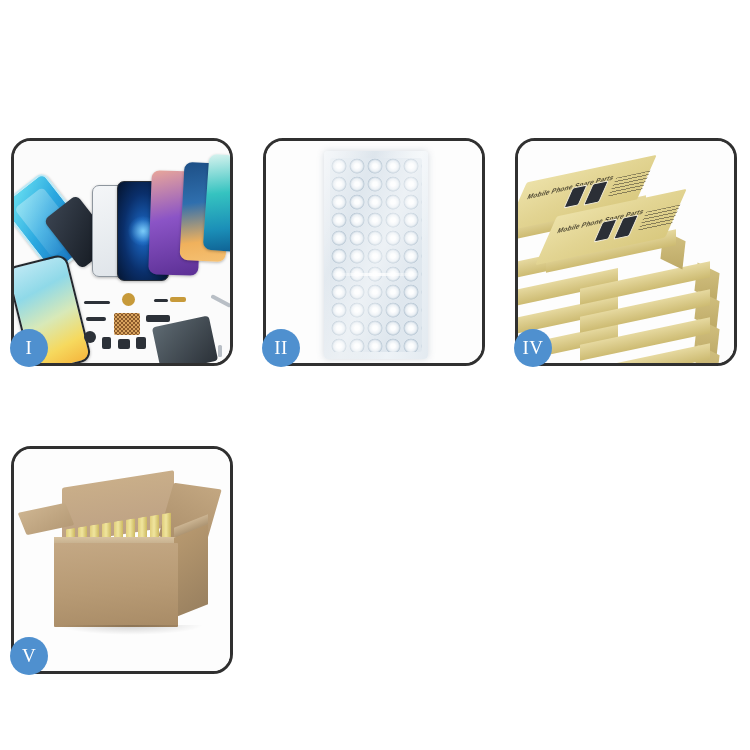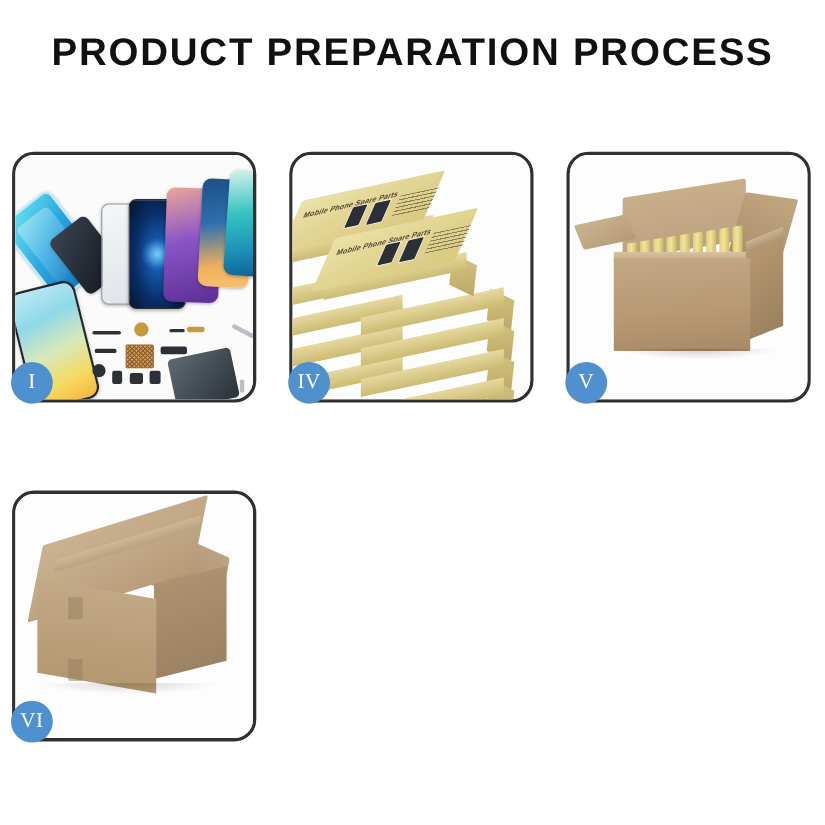--- a/index.html
+++ b/index.html
@@ -344,21 +344,20 @@
     position: absolute; left: 24px; top: 172px; width: 160px; height: 10px;
     background: radial-gradient(ellipse at 50% 0%, rgba(0,0,0,.15), rgba(0,0,0,0) 72%);
   }
 </style>
 </head>
 <body>
 
 <div class="page">
 
   <div class="header">
-    <div class="title">PRODUCT PREPARATION PROCESS</div>
   </div>
 
   <div class="grid">
 
     <div class="panel">
       <div class="panel-inner p1">
         <div class="phone ph-teal"></div>
         <div class="phone ph-dark"></div>
         <div class="phone ph-glass"></div>
         <div class="phone ph-blue"></div>
@@ -380,20 +379,30 @@
           <div class="pt" style="left:34px; top:48px; width:12px; height:10px; border-radius:2px;"></div>
           <div class="pt" style="left:52px; top:46px; width:10px; height:12px; border-radius:2px;"></div>
           <div class="pt board" style="left:72px; top:30px; width:58px; height:46px; transform:rotate(-12deg);"></div>
           <div class="pt silver" style="left:126px;top:8px;  width:22px; height:4px; transform:rotate(28deg); border-radius:2px;"></div>
           <div class="pt silver" style="left:134px;top:54px; width:4px;  height:12px;"></div>
         </div>
       </div>
       <div class="badge">I</div>
     </div>
 
+    <div class="panel">
+      <div class="panel-inner p2">
+        <div class="bubble-sheet">
+          <div class="bubble-core"></div>
+          <div class="bubble-seam"></div>
+          <div class="bubble-film"></div>
+        </div>
+      </div>
+      <div class="badge">II</div>
+    </div>
 
 
     <div class="panel">
       <div class="panel-inner p4">
 
         <div class="stackbox" style="left:-4px; top:72px;">
           <div class="sb-front" style="width:104px;"></div>
         </div>
         <div class="stackbox" style="left:-4px; top:100px;">
           <div class="sb-front" style="width:104px;"></div>
@@ -464,28 +473,15 @@
         <div class="c5-flap-left"></div>
         <div class="c5-rimside"></div>
         <div class="c5-rim"></div>
         <div class="c5-side"></div>
         <div class="c5-body"></div>
         <div class="c5-shadow"></div>
       </div>
       <div class="badge">V</div>
     </div>
 
-    <div class="panel">
-      <div class="panel-inner p6">
-        <div class="c6-topR"></div>
-        <div class="c6-top"></div>
-        <div class="c6-tape"></div>
-        <div class="c6-right"></div>
-        <div class="c6-front"></div>
-        <div class="c6-tab" style="left:48px; top:94px;"></div>
-        <div class="c6-tab" style="left:48px; top:150px;"></div>
-        <div class="c6-shadow"></div>
-      </div>
-      <div class="badge">VI</div>
-    </div>
 
   </div>
 </div>
 
 </body></html>

